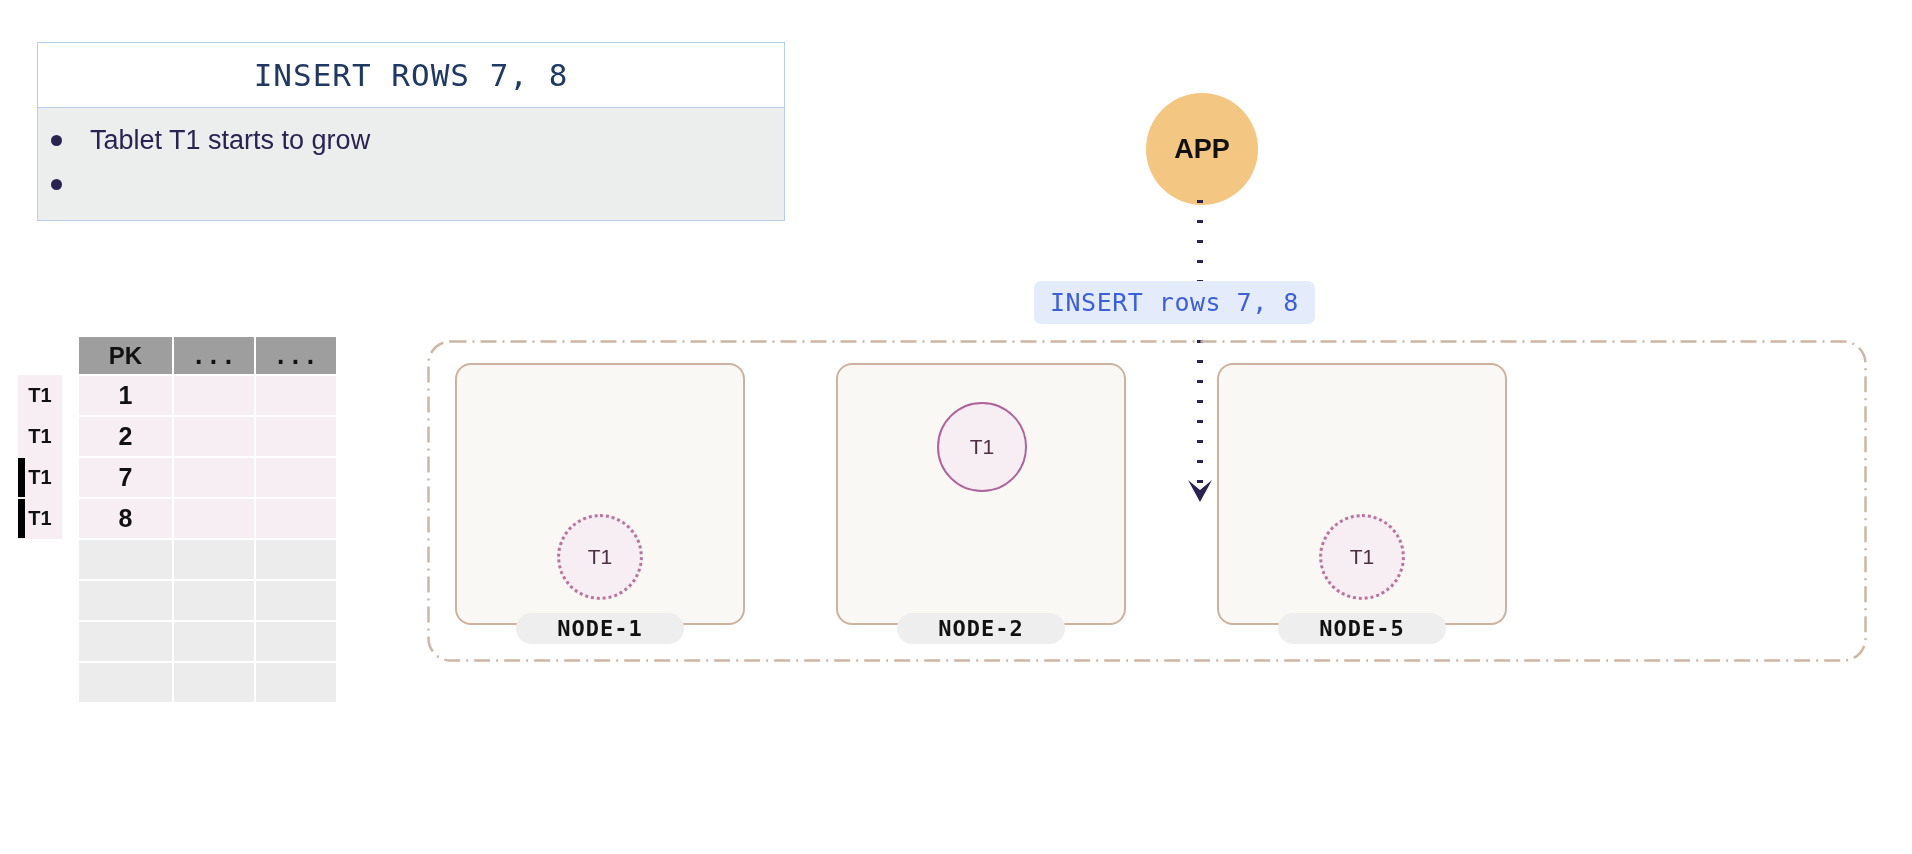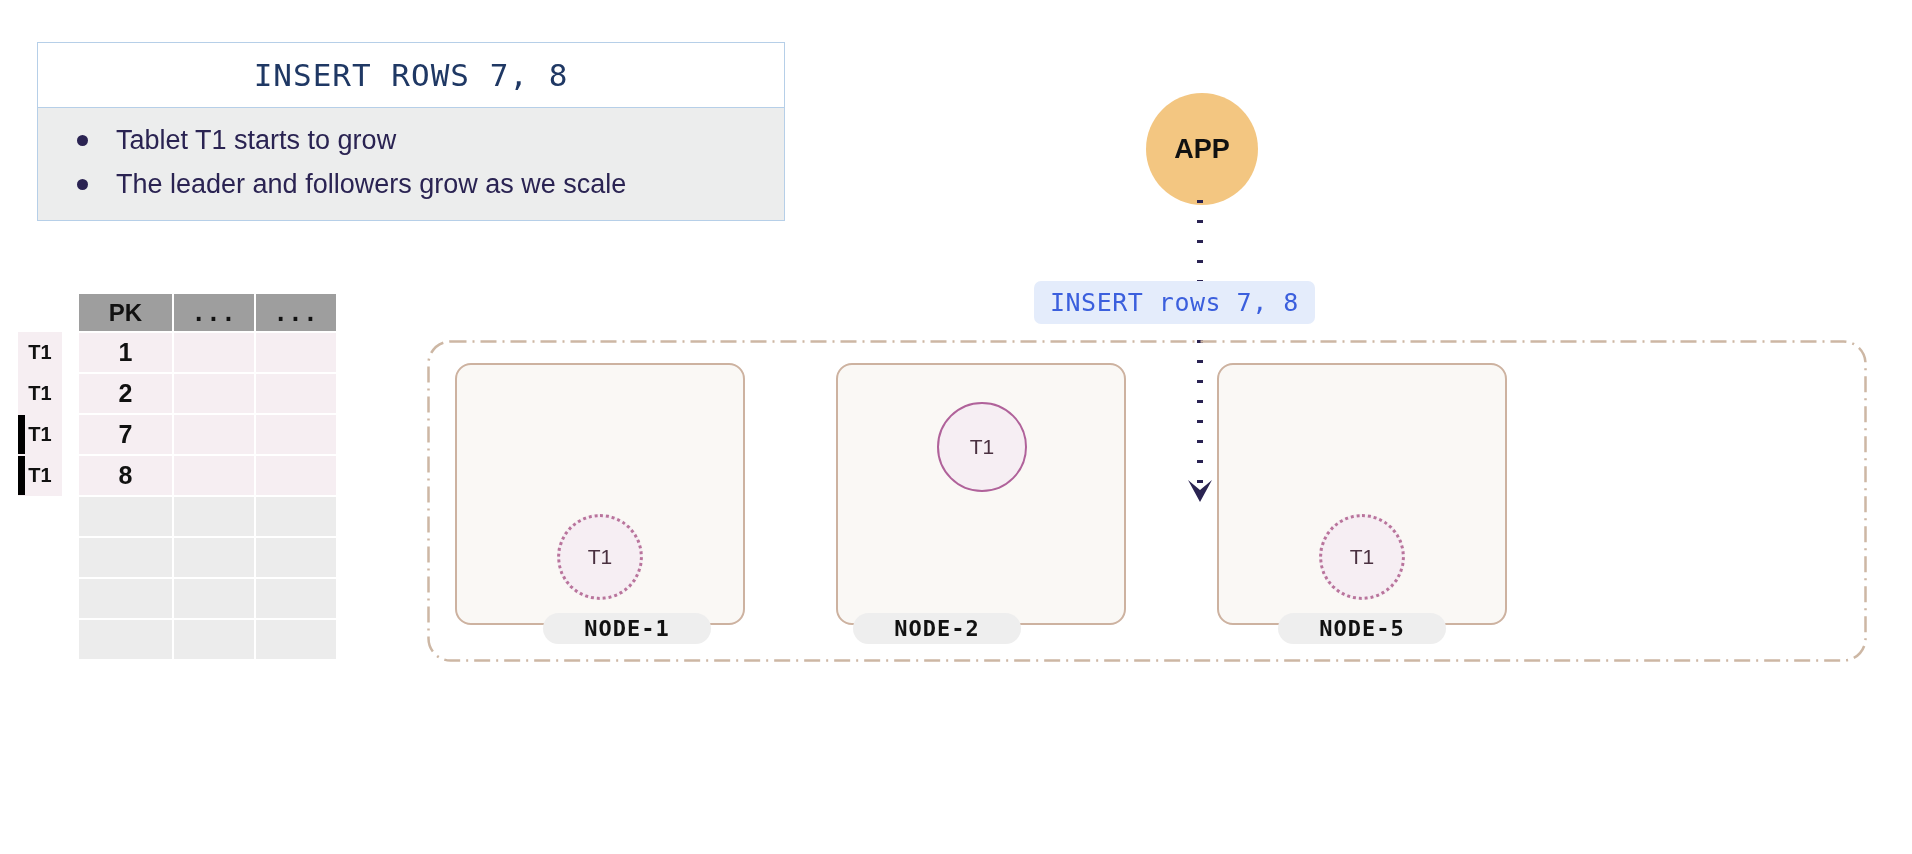--- a/index.html
+++ b/index.html
@@ -29,21 +29,21 @@
     background: #ffffff;
   }
   .callout-body {
     background: #eceded;
     border-top: 1.5px solid #b6cfe8;
     padding: 10px 0 14px 0;
   }
   .bullet-row {
     display: flex; align-items: center;
     height: 44px;
-    padding-left: 39px;
+    padding-left: 13px;
   }
   .bullet-dot {
     width: 11px; height: 11px;
     border-radius: 50%;
     background: #2a2352;
     margin-right: 28px;
     flex: none;
   }
   .bullet-text {
     font-size: 27px;
@@ -80,20 +80,21 @@
   .c-pk { width: 95px; }
   .c-dot { width: 82px; }
 
   .head .cell {
     background: #9e9e9e;
     height: 39px;
     font-size: 23px;
     font-family: "DejaVu Sans Mono", monospace;
     letter-spacing: 1px;
     color: #111111;
+    margin-top: 43px;
   }
   .head .c-pk { font-family: "Liberation Sans", sans-serif; letter-spacing: 0; font-size: 24px; }
   .data .cell { background: #f6eef2; }
   .empty .cell { background: #ececec; }
 
   
   .app-circle {
     position: absolute;
     left: 1146px; top: 93px;
     width: 112px; height: 112px;
@@ -137,22 +138,22 @@
     top: 613px;
     width: 168px; height: 31px;
     background: #eeeeee;
     border-radius: 16px;
     display: flex; align-items: center; justify-content: center;
     font-family: "DejaVu Sans Mono", monospace;
     font-size: 22px; font-weight: bold;
     letter-spacing: 1px;
     color: #111111;
   }
-  #label-1 { left: 543px; }
-  #label-2 { left: 853px; }
+  #label-1 { left: 516px; }
+  #label-2 { left: 897px; }
   #label-3 { left: 1278px; }
 
   .tablet {
     position: absolute;
     width: 86px; height: 86px;
     border-radius: 50%;
     background: #f6eef3;
     display: flex; align-items: center; justify-content: center;
     font-size: 21px;
     color: #4a3040;
@@ -173,21 +174,20 @@
 
   <div class="callout">
     <div class="callout-title">INSERT ROWS 7, 8</div>
     <div class="callout-body">
       <div class="bullet-row">
         <span class="bullet-dot"></span>
         <span class="bullet-text">Tablet T1 starts to grow</span>
       </div>
       <div class="bullet-row">
         <span class="bullet-dot"></span>
-        <span class="bullet-text">The leader and followers grow as we scale</span>
       </div>
     </div>
   </div>
 
   <div class="tbl-wrap">
 
     <div class="tbl-row head">
       <div class="tag-cell"></div>
       <div class="gap"></div>
       <div class="cell c-pk">PK</div>

